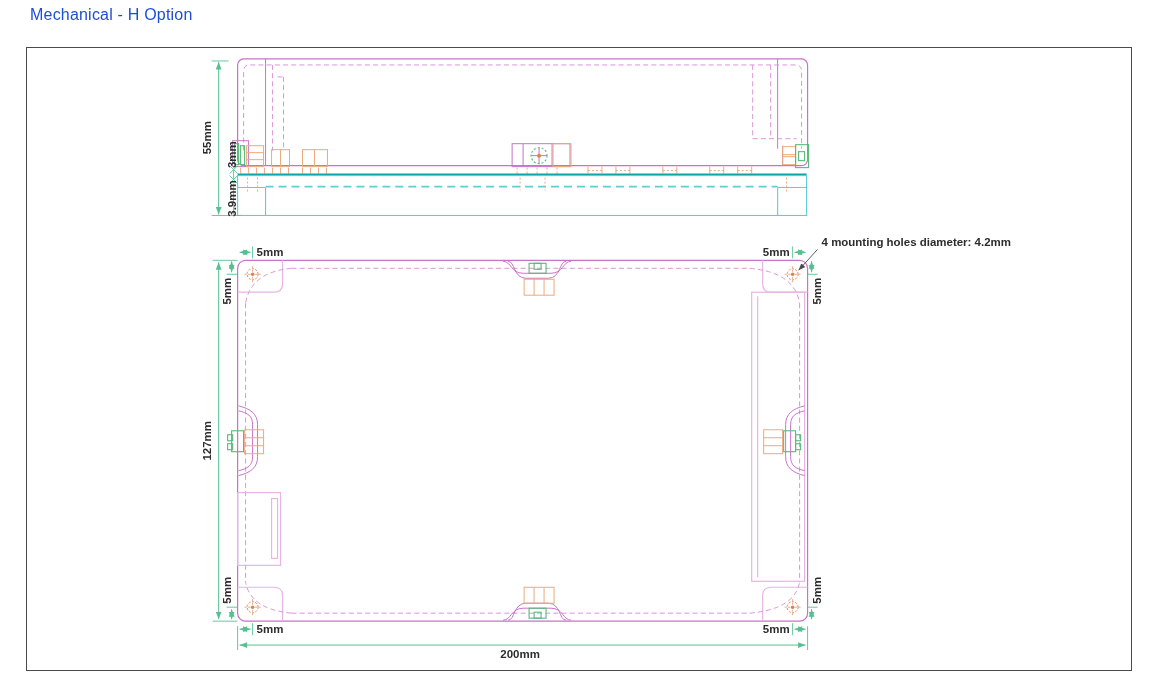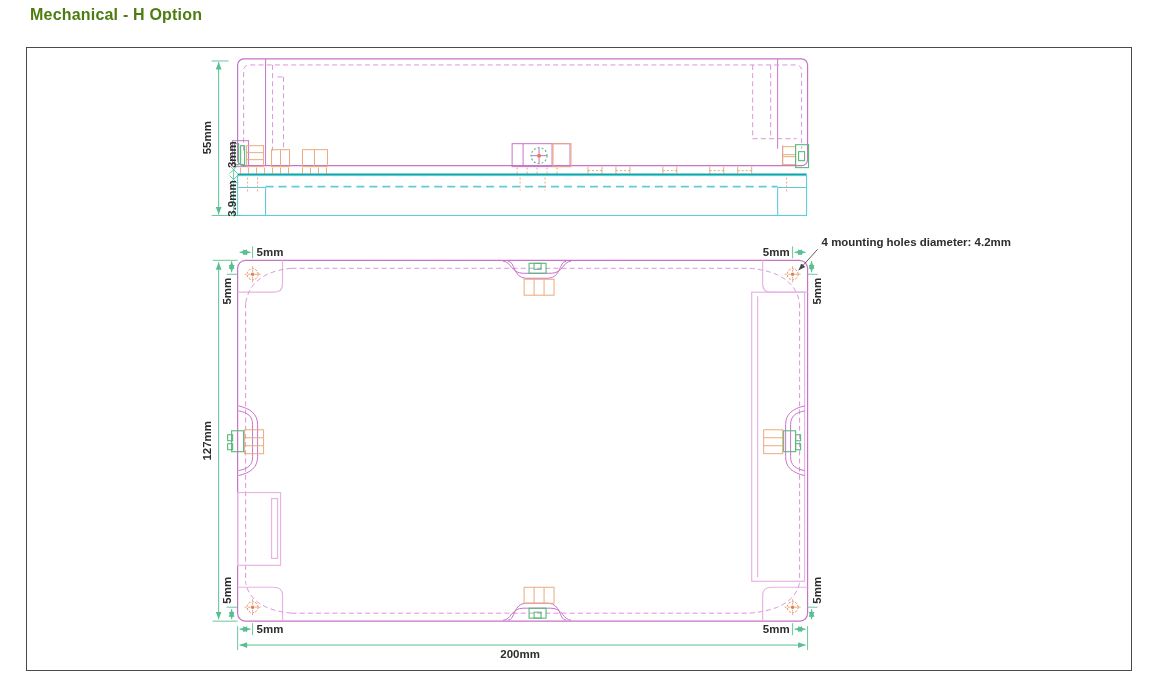--- a/index.html
+++ b/index.html
@@ -1,17 +1,17 @@
 <!DOCTYPE html>
 <html><head>
 <meta charset="utf-8">
 <style>
   html,body{margin:0;padding:0;background:#ffffff;}
   body{width:1157px;height:683px;position:relative;font-family:"Liberation Sans",sans-serif;overflow:hidden;}
-  .page-title{position:absolute;left:30px;top:6px;font-size:16px;font-weight:700;color:#4d7c0f;letter-spacing:.2px;}
+  .page-title{position:absolute;left:30px;top:6px;font-size:16px;font-weight:400;color:#1d4ed8;letter-spacing:.2px;}
   .frame{position:absolute;left:26px;top:47px;width:1106px;height:624px;border:1.5px solid #4a4a4a;box-sizing:border-box;background:#fff;}
   .frame svg{display:block;width:100%;height:100%;}
   
   .mg{stroke:#c873c8;fill:none;stroke-width:1.2;}
   .mgt{stroke:#c873c8;fill:none;stroke-width:1;}
   .mgd{stroke:#db96da;fill:none;stroke-width:1;stroke-dasharray:5 3.2;}
   .pk{stroke:#e8b4e4;fill:none;stroke-width:1.2;}
   .gn{stroke:#57c091;fill:none;stroke-width:1;}
   .gnt{stroke:#57c091;fill:none;stroke-width:.9;}
   .cy{stroke:#5ecdd8;fill:none;stroke-width:1.1;}

